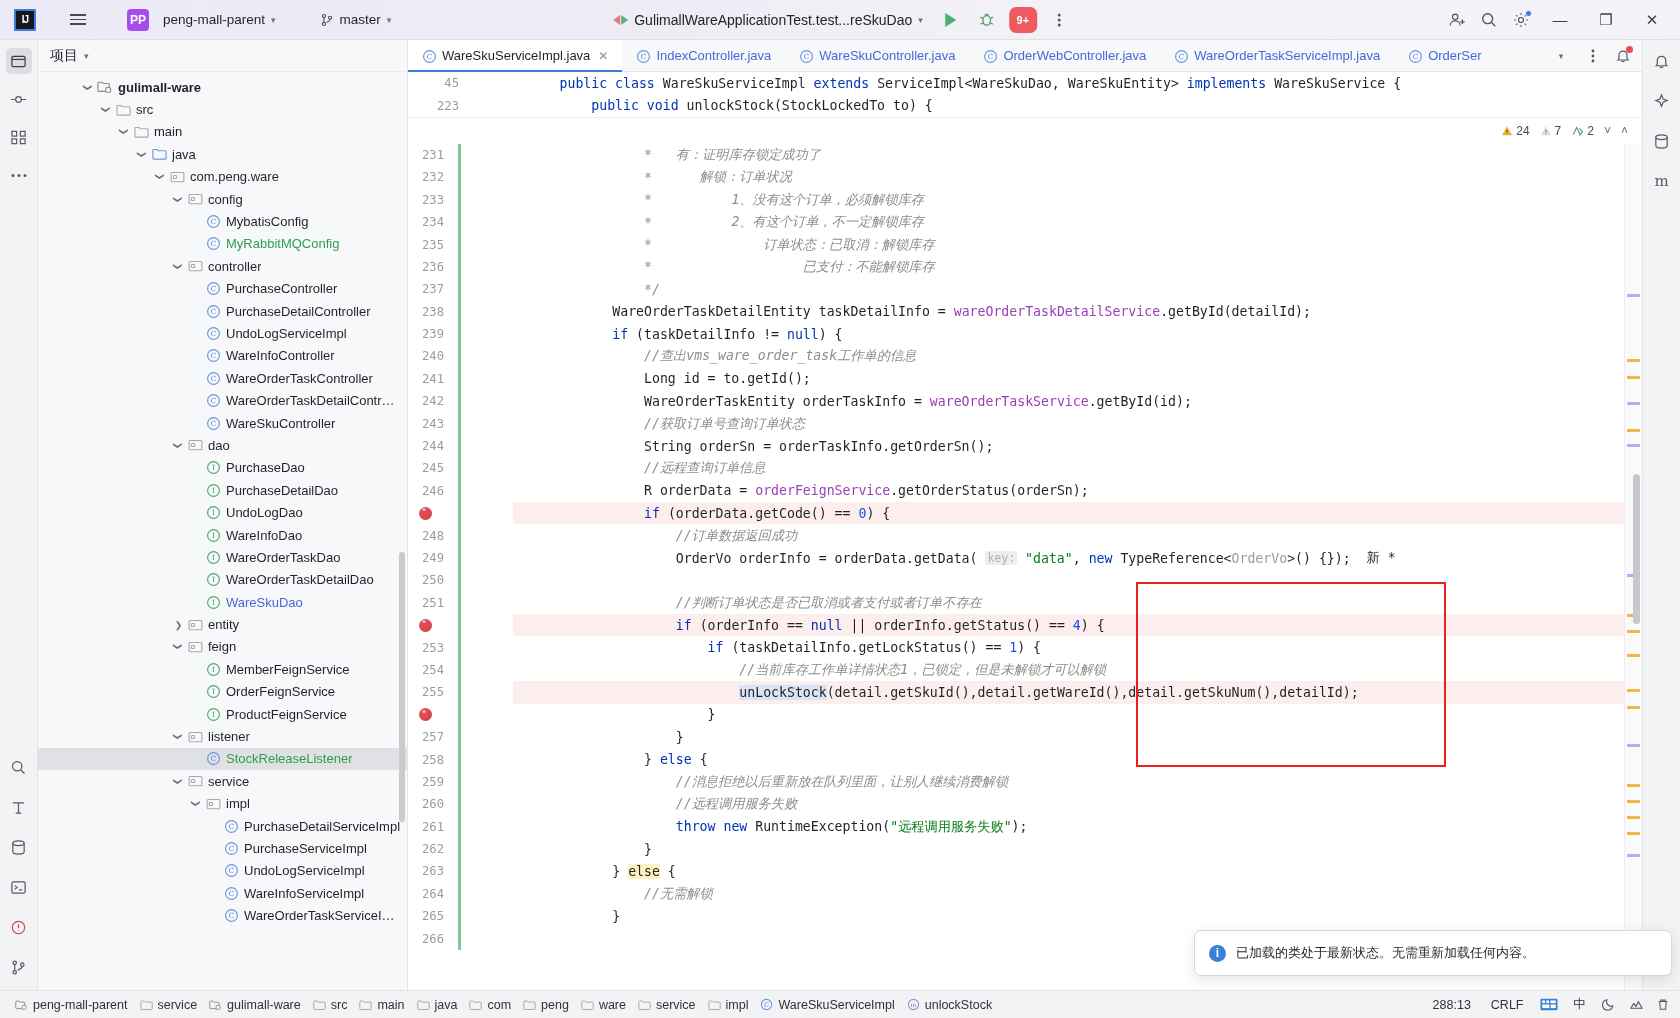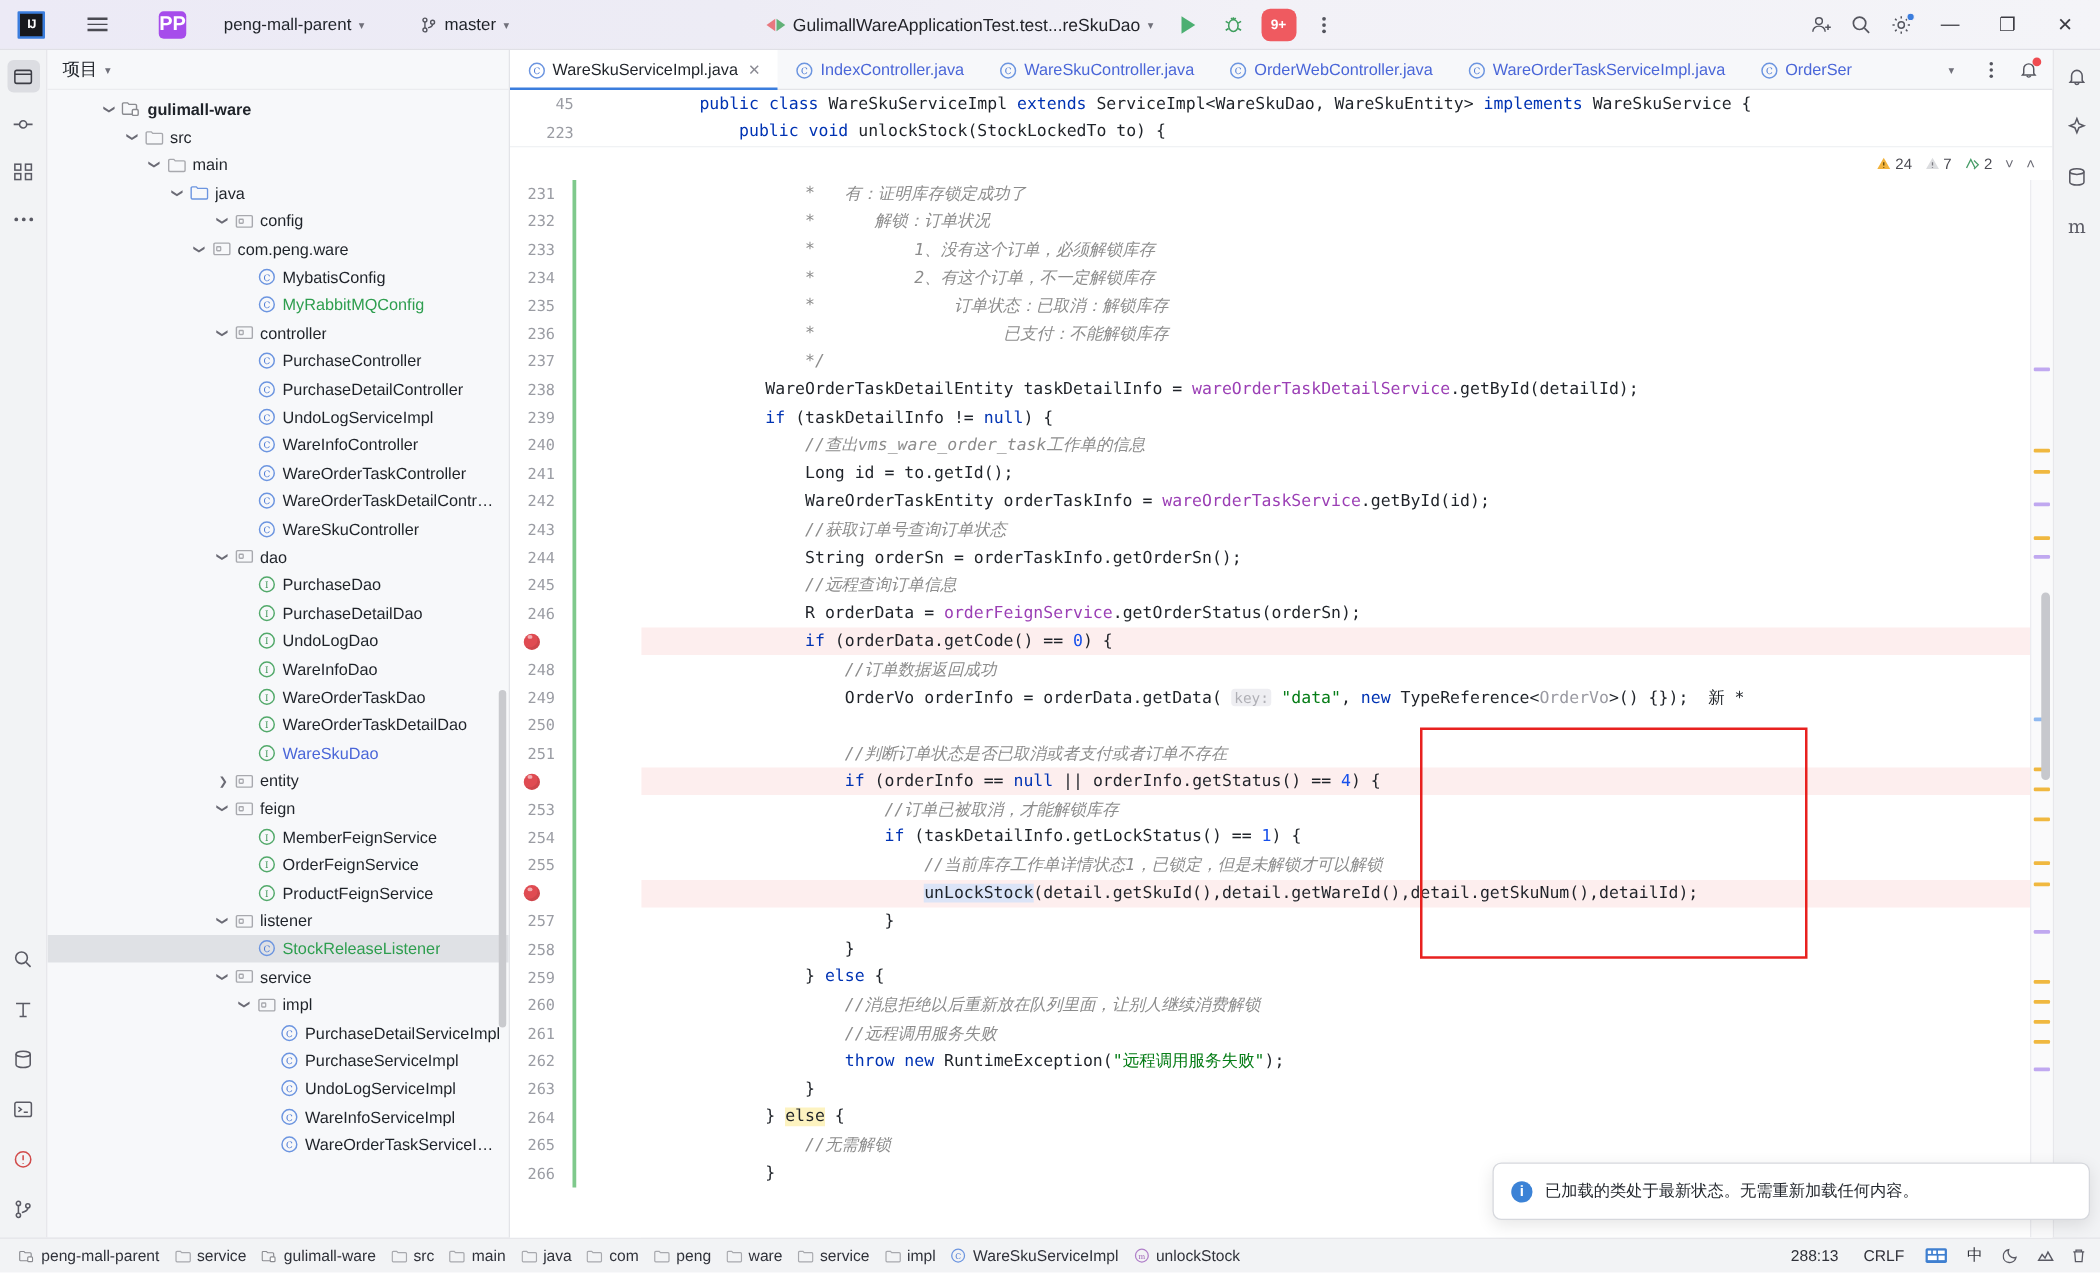--- a/index.html
+++ b/index.html
@@ -25,22 +25,22 @@
     background:#17181c; border:2px solid #3b7ddd;
     color:#fff; font-size:10px; font-weight:bold;
     display:flex;align-items:center;justify-content:center;
     letter-spacing:-1px;
     border-radius:1px;
   }
   .burger { width:28px;height:28px; display:flex;flex-direction:column;justify-content:center;align-items:center;gap:3px; margin-right:12px;}
   .burger i { display:block;width:16px;height:1.6px;background:#4a4a52; }
   .proj-badge {
     width:22px;height:22px;border-radius:4px;background:#a64ceb;color:#fff;
-    font-size:16px;font-weight:bold;display:flex;align-items:center;justify-content:center;
-    margin-right:24px;
+    font-size:12px;font-weight:bold;display:flex;align-items:center;justify-content:center;
+    margin-right:8px;
   }
   .tb-item { display:flex;align-items:center;gap:6px; padding:3px 7px;border-radius:5px; cursor:default; font-size:13.5px;}
   .chev { font-size:9px; color:#70707a; }
   .vcs-icon { width:14px;height:14px;color:#4a4a52;margin-left:14px;}
   .center-run {
     position:absolute; left:50%; transform:translateX(-50%);
     display:flex;align-items:center;gap:6px;
   }
   .rc-icons { display:flex;align-items:center;gap:1px;}
   .tri-l { width:0;height:0;border-top:5px solid transparent;border-bottom:5px solid transparent;border-right:7px solid #e8787f;}
@@ -358,38 +358,38 @@
           <div class="trow">
             <span class="twist" style="margin-left: 98px; transform: rotate(90deg);">❯</span>
             <span class="ic">
               <svg width="15" height="14" viewBox="0 0 16 14">
                 <path d="M1 3.2c0-.6.4-1 1-1h3.4l1.2 1.3H14c.6 0 1 .4 1 1v7c0 .6-.4 1-1 1H2c-.6 0-1-.4-1-1z" fill="none" stroke="#6c95e0" stroke-width="1.2"></path>
               </svg>
             </span>
             <span class="tlabel">java</span>
           </div>
           <div class="trow">
-            <span class="twist" style="margin-left: 134px; transform: rotate(90deg);">❯</span>
+            <span class="twist" style="margin-left: 116px; transform: rotate(90deg);">❯</span>
             <span class="ic">
               <svg width="15" height="14" viewBox="0 0 16 14">
                 <rect x="1.2" y="2.2" width="13.6" height="9.8" rx="1" fill="none" stroke="#a8a9ae" stroke-width="1.2"></rect>
                 <rect x="3.6" y="5.3" width="3.4" height="3.4" rx=".6" fill="none" stroke="#a8a9ae" stroke-width="1.1"></rect>
               </svg>
             </span>
-            <span class="tlabel">config</span>
-          </div>
-          <div class="trow">
-            <span class="twist" style="margin-left: 116px; transform: rotate(90deg);">❯</span>
+            <span class="tlabel">com.peng.ware</span>
+          </div>
+          <div class="trow">
+            <span class="twist" style="margin-left: 134px; transform: rotate(90deg);">❯</span>
             <span class="ic">
               <svg width="15" height="14" viewBox="0 0 16 14">
                 <rect x="1.2" y="2.2" width="13.6" height="9.8" rx="1" fill="none" stroke="#a8a9ae" stroke-width="1.2"></rect>
                 <rect x="3.6" y="5.3" width="3.4" height="3.4" rx=".6" fill="none" stroke="#a8a9ae" stroke-width="1.1"></rect>
               </svg>
             </span>
-            <span class="tlabel">com.peng.ware</span>
+            <span class="tlabel">config</span>
           </div>
           <div class="trow">
             <span class="twist" style="margin-left: 152px;"></span>
             <span class="ic">
               <svg width="15" height="15" viewBox="0 0 16 16">
                 <circle cx="8" cy="8" r="6.3" fill="none" stroke="#6c95e0" stroke-width="1.25"></circle>
                 <text x="8" y="11.1" font-size="7.6" text-anchor="middle" fill="#4a79d4" font-family="DejaVu Serif,serif">C</text>
               </svg>
             </span>
             <span class="tlabel">MybatisConfig</span>
@@ -952,21 +952,20 @@
             <div class="cl"><span class="cm">                //获取订单号查询订单状态</span></div>
             <div class="cl"><span class="plain">                String orderSn = orderTaskInfo.getOrderSn();</span></div>
             <div class="cl"><span class="cm">                //远程查询订单信息</span></div>
             <div class="cl"><span class="plain">                R orderData = </span><span class="m">orderFeignService</span><span class="plain">.getOrderStatus(orderSn);</span></div>
             <div class="cl hl"><span class="plain">                </span><span class="k">if </span><span class="plain">(orderData.getCode() == </span><span class="n">0</span><span class="plain">) {</span></div>
             <div class="cl"><span class="cm">                    //订单数据返回成功</span></div>
             <div class="cl"><span class="plain">                    OrderVo orderInfo = orderData.getData( </span><span class="hint">key:</span><span class="plain"> </span><span class="s">"data"</span><span class="plain">, </span><span class="k">new </span><span class="plain">TypeReference&lt;</span><span class="gen">OrderVo</span><span class="plain">&gt;() {});  </span><span class="plain">新 *</span></div>
             <div class="cl"><span class="plain"></span></div>
             <div class="cl"><span class="cm">                    //判断订单状态是否已取消或者支付或者订单不存在</span></div>
             <div class="cl hl"><span class="plain">                    </span><span class="k">if </span><span class="plain">(orderInfo == </span><span class="k">null</span><span class="plain"> || orderInfo.getStatus() == </span><span class="n">4</span><span class="plain">) {</span></div>
-            <div class="cl"><span class="cm">                        //订单已被取消，才能解锁库存</span></div>
             <div class="cl"><span class="plain">                        </span><span class="k">if </span><span class="plain">(taskDetailInfo.getLockStatus() == </span><span class="n">1</span><span class="plain">) {</span></div>
             <div class="cl"><span class="cm">                            //当前库存工作单详情状态1，已锁定，但是未解锁才可以解锁</span></div>
             <div class="cl hl"><span class="plain">                            </span><span class="sel-ident">unLockStock</span><span class="plain">(detail.getSkuId(),detail.getWareId(),detail.getSkuNum(),detailId);</span></div>
             <div class="cl"><span class="plain">                        }</span></div>
             <div class="cl"><span class="plain">                    }</span></div>
             <div class="cl"><span class="plain">                } </span><span class="k">else </span><span class="plain">{</span></div>
             <div class="cl"><span class="cm">                    //消息拒绝以后重新放在队列里面，让别人继续消费解锁</span></div>
             <div class="cl"><span class="cm">                    //远程调用服务失败</span></div>
             <div class="cl"><span class="plain">                    </span><span class="k">throw </span><span class="k">new </span><span class="plain">RuntimeException(</span><span class="s">"远程调用服务失败"</span><span class="plain">);</span></div>
             <div class="cl"><span class="plain">                }</span></div>

